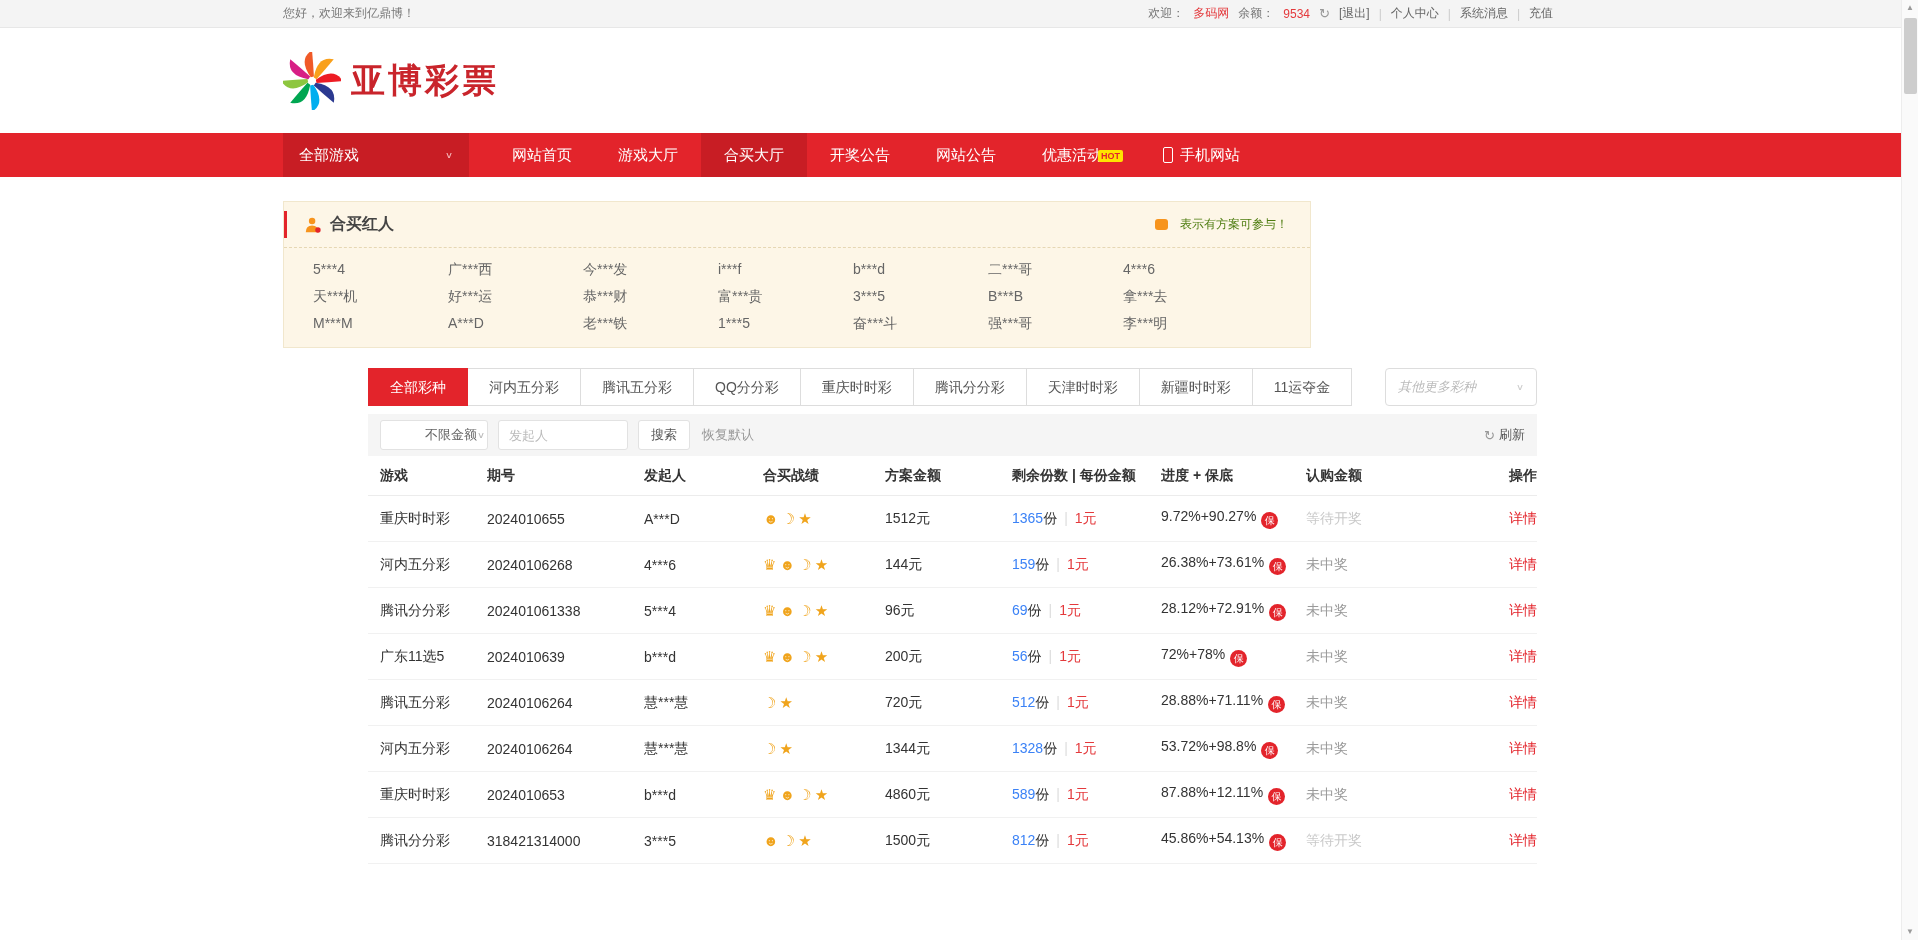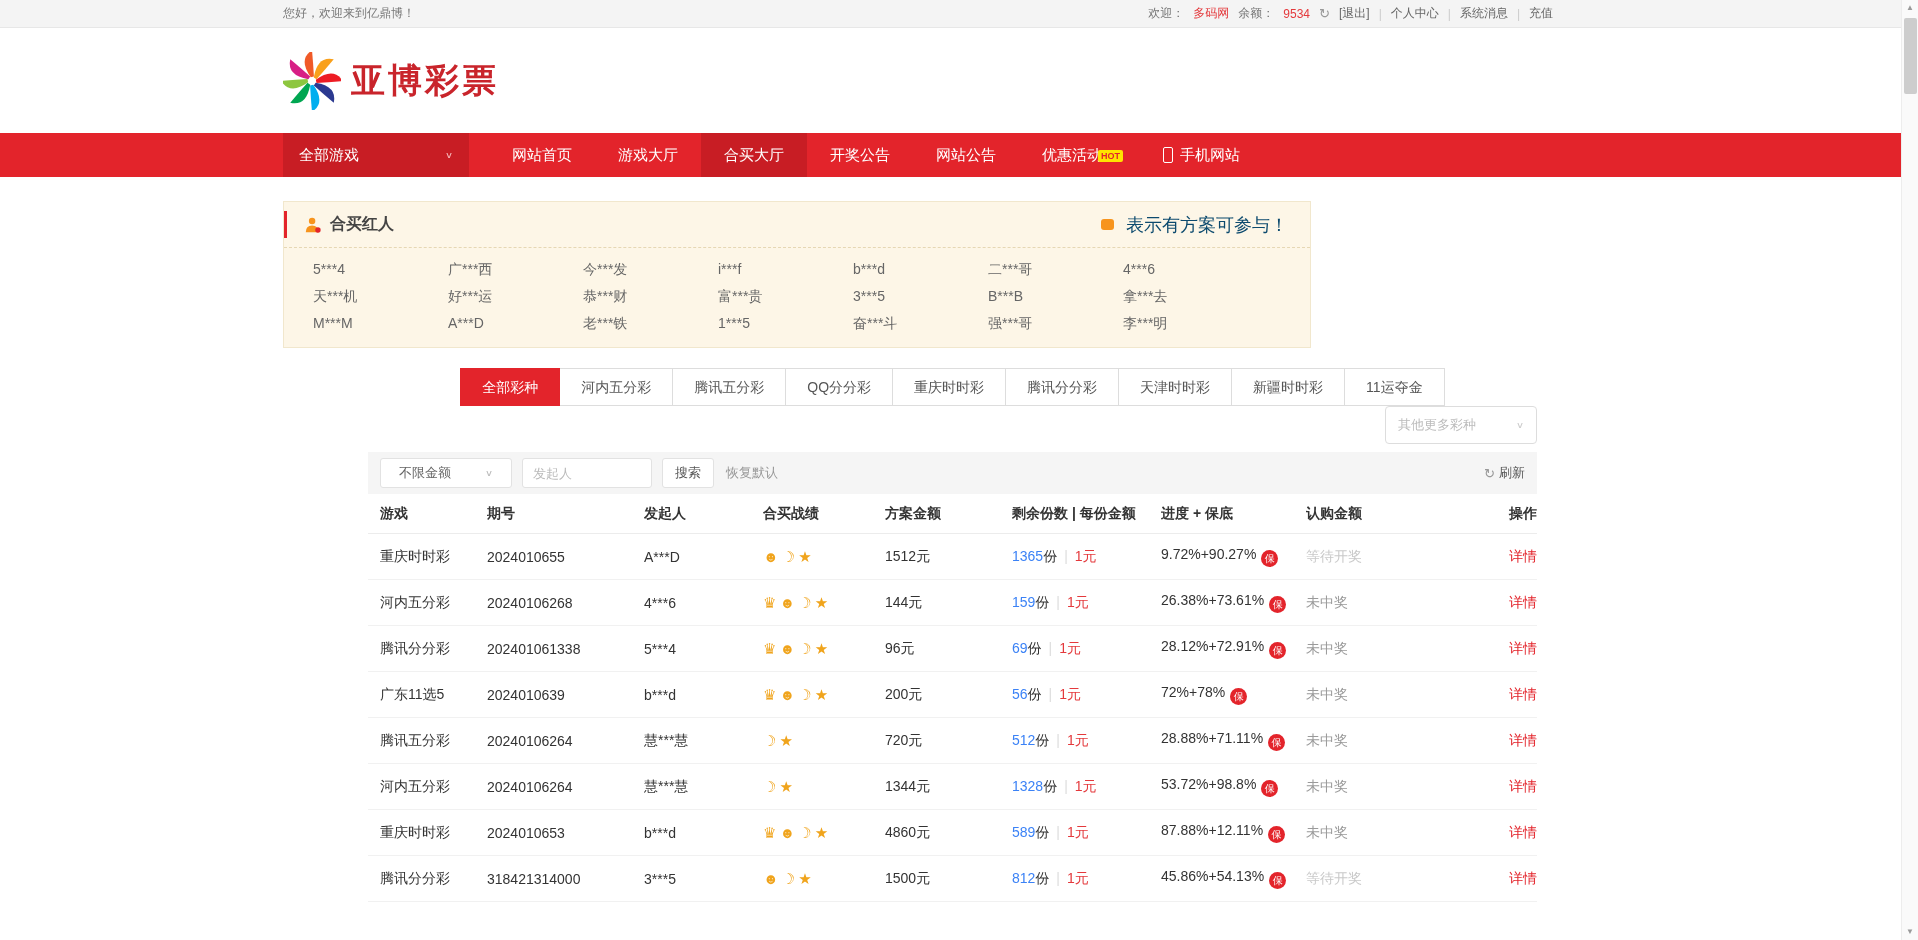--- a/index.html
+++ b/index.html
@@ -39,49 +39,49 @@
     color:#fff; font-size:15px; cursor:pointer; }
   .phone-icon { width:10px; height:16px; border:1px solid #fff; border-radius:2px; display:inline-block; }
 
   
   .cream-panel { margin:24px 0 0 283px; width:1028px; background:#fdf6e7; border:1px solid #f1e7cd; }
   .cream-head { height:46px; display:flex; align-items:center; position:relative;
     border-bottom:1px dashed #e6d7b4; padding-right:22px; }
   .cream-head:before { content:""; position:absolute; left:0; top:9px; bottom:9px; width:3px; background:#e3242b; }
   .person-icon { margin-left:20px; display:inline-flex; }
   .cream-title { font-size:16px; font-weight:bold; color:#444; margin-left:8px; }
-  .cream-tip { margin-left:auto; display:flex; align-items:center; gap:12px; color:#0c4a6e; font-size:18px; }
+  .cream-tip { margin-left:auto; display:flex; align-items:center; gap:12px; color:#4d7c0f; font-size:12px; }
   .bubble-icon { width:13px; height:11px; background:#f7941d; border-radius:3px; position:relative; display:inline-block; }
   .bubble-icon:after { content:""; position:absolute; left:2px; bottom:-3px;
     border:3px solid transparent; border-top-color:#f7941d; }
   .names-grid { padding:12px 0 14px 29px; display:grid; grid-template-columns:repeat(7,135px);
     row-gap:8px; font-size:14px; color:#666; }
   .hot-name { cursor:pointer; line-height:19px; }
 
   
   .plans-panel { margin-left:352px; width:1201px; background:#fff; }
   .plans-head { height:54px; margin-top:26px; border-bottom:1px solid #ececec; position:relative;
     display:flex; align-items:flex-end; }
   .plans-title { font-size:17px; font-weight:bold; color:#333; padding:0 0 15px 16px; }
   .plans-head:after { content:""; position:absolute; left:0; bottom:-2px; width:48px; height:3px; background:#9c3a40; }
 
-  .tabs-row { margin:20px 16px 0; display:flex; align-items:center;flex-direction:column; }
+  .tabs-row { margin:20px 16px 0; display:flex; align-items:center; }
   .tab { height:38px; line-height:36px; padding:0 21px; border:1px solid #ddd; border-left:none;
     font-size:14px; color:#555; background:#fff; cursor:pointer; white-space:nowrap; }
   .tab:first-child { border-left:1px solid #ddd; }
   .tab.active { background:#e3242b; border-color:#e3242b; color:#fff; }
   .more-dd { margin-left:auto; width:152px; height:38px; border:1px solid #ddd; border-radius:4px;
     display:flex; align-items:center; justify-content:space-between; padding:0 12px;
-    color:#bbb; font-size:13px; cursor:pointer; }
+    color:#bbb; font-size:13px; cursor:pointer;font-style:italic; }
   .more-dd .chev { color:#ccc; }
 
   .filter-bar { margin:8px 16px 0; background:#f5f5f5; height:42px; display:flex; align-items:center;
     padding:0 12px; gap:10px; }
-  .dd-select { width:132px; height:30px; background:#fff; border:1px solid #e2e2e2; border-radius:3px;
-    display:flex; align-items:center; justify-content:space-between; padding:0 18px;
+  .dd-select { width:108px; height:30px; background:#fff; border:1px solid #e2e2e2; border-radius:3px;
+    display:flex; align-items:center; justify-content:flex-end; padding:0 2px;
     color:#666; font-size:13px; cursor:pointer; }
   .dd-select .chev { color:#bbb; }
   .txt-input { width:130px; height:30px; border:1px solid #e2e2e2; border-radius:3px; padding:0 10px;
     font-size:13px; color:#333; outline:none; font-family:inherit; }
   .txt-input::placeholder { color:#bbb; }
   .search-btn { width:52px; height:30px; background:#fff; border:1px solid #e2e2e2; border-radius:3px;
     color:#555; font-size:13px; cursor:pointer; font-family:inherit; }
   .reset-link { color:#999; font-size:13px; cursor:pointer; margin-left:2px; }
   .refresh-link { margin-left:auto; color:#555; font-size:13px; cursor:pointer; display:flex; align-items:center; gap:4px; }
 

